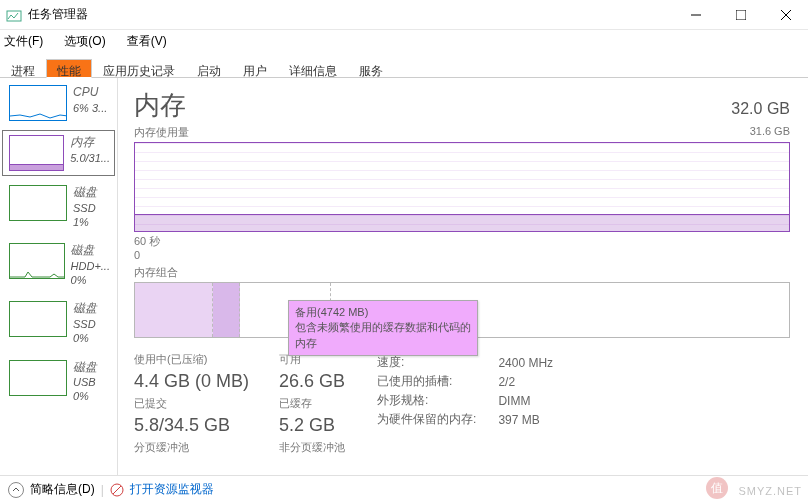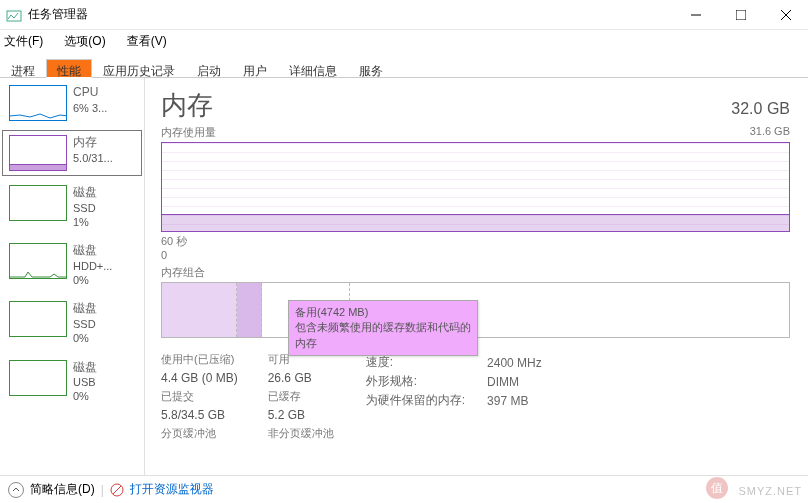--- a/index.html
+++ b/index.html
@@ -14,21 +14,21 @@
 .winbtn svg { width:10px; height:10px; }
 
 .menubar { height: 22px; display:flex; align-items:center; padding: 0 4px; font-size:12px; gap: 21px; }
 
 .tabs { display:flex; border-bottom: 1px solid #ccc; height: 26px; padding-top:6px; }
 .tab { padding: 3px 10px 4px; font-size:12px; color:#333; border:1px solid transparent; position:relative; top:1px; }
 .tab.active { border:1px solid #ccc; border-bottom:1px solid #fff; background:#f97316; }
 
 .content { position:absolute; top: 78px; left:0; right:0; bottom: 28px; display:flex; }
 
-.sidebar { width: 145px; border-right:1px solid #e0e0e0; overflow:hidden; }
+.sidebar { width: 118px; border-right:1px solid #e0e0e0; overflow:hidden;font-style:italic; }
 .side-item { display:flex; padding:6px 6px 6px 8px; gap:6px; border:1px solid transparent; }
 .side-item.selected { border:1px solid #777; background:#fff; margin:2px; padding:4px 4px 4px 6px; }
 .thumb { width:58px; height:36px; border:1px solid #0078d7; position:relative; background:#fff; overflow:hidden;}
 .thumb.purple { border-color:#8e4bb9; }
 .thumb.green { border-color:#3a8f3a; }
 .thumb .spark { position:absolute; bottom:0; left:0; right:0; height:10px; }
 .side-info { font-size:12px; line-height:1.3; }
 .side-info .label { color:#666; }
 .side-info .val { color:#555; font-size:11px; }
 
@@ -44,21 +44,21 @@
 
 .chart2 { height: 56px; border:1px solid #b8b8b8; margin-top:2px; background:#fff; position:relative; }
 .seg { position:absolute; top:0; bottom:0; border-right:1px dashed #bbb; }
 .seg1 { left:0; width:12%; background:#ead4f3; }
 .seg2 { left:12%; width:4%; background:#d9b8ea; }
 .seg3 { left:16%; width:14%; border-right:1px dashed #bbb; }
 
 .stats { display:flex; margin-top:14px; gap:30px; }
 .col { display:flex; flex-direction:column; gap:4px; }
 .stat-label { font-size:11px; color:#777; }
-.stat-val { font-size:12px; color:#555; }
+.stat-val { font-size:18px; color:#555; }
 .spec-table { font-size:12px; color:#666; }
 .spec-table td:first-child { padding-right:20px; }
 
 .tooltip { position:absolute; left:288px; top:300px; width:190px; background:#f0abfc; border:1px solid #aaa; padding:4px 6px; font-size:11px; color:#555; line-height:1.4; box-shadow: 1px 1px 2px rgba(0,0,0,0.15); }
 
 .statusbar { position:absolute; left:0; right:0; bottom:0; height:28px; border-top:1px solid #e0e0e0; display:flex; align-items:center; padding:0 8px; gap:6px; font-size:12px;text-align:center; }
 .statusbar .chev { width:16px; height:16px; border:1px solid #888; border-radius:50%; display:flex; align-items:center; justify-content:center; }
 .statusbar .link { color:#0066cc; }
 .statusbar .circ { width:14px; height:14px; }
 
@@ -211,20 +211,24 @@
         <div class="stat-label">非分页缓冲池</div>
       </div>
       <div class="col">
         <table class="spec-table">
           <tbody>
               <tr>
                 <td>速度:</td>
                 <td>2400 MHz</td>
               </tr>
           <tr>
+                <td>已使用的插槽:</td>
+                <td>2/2</td>
+              </tr>
+          <tr>
                 <td>外形规格:</td>
                 <td>DIMM</td>
               </tr>
           <tr>
                 <td>为硬件保留的内存:</td>
                 <td>397 MB</td>
               </tr>
         </tbody>
           </table>
       </div>

